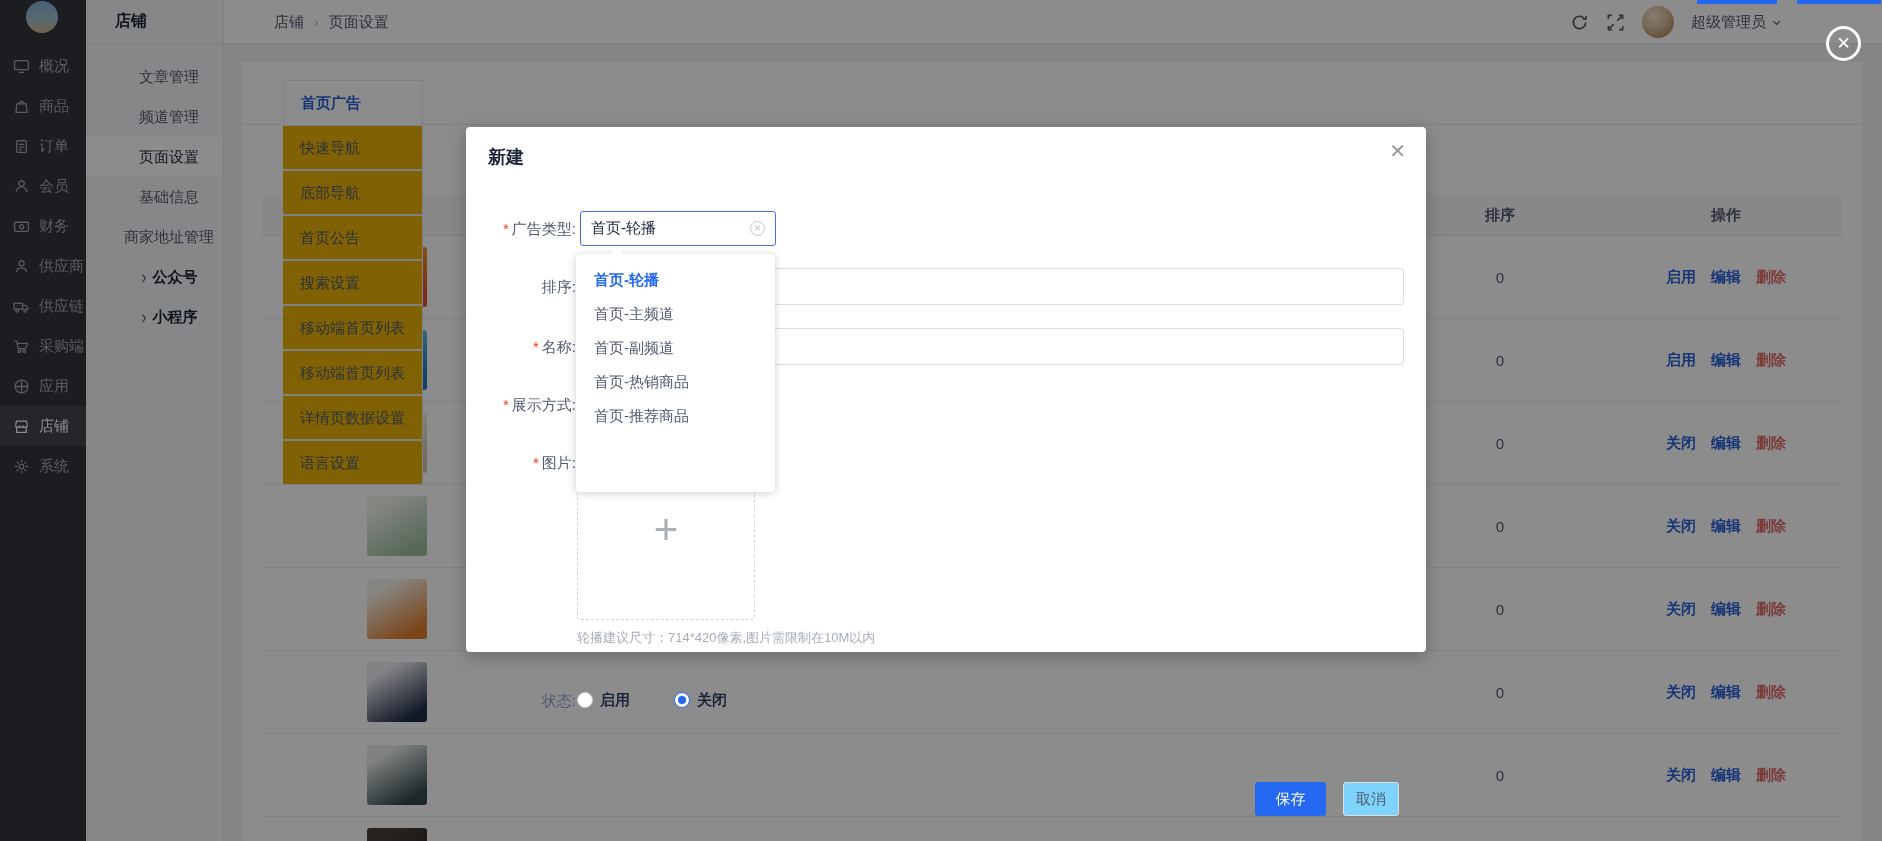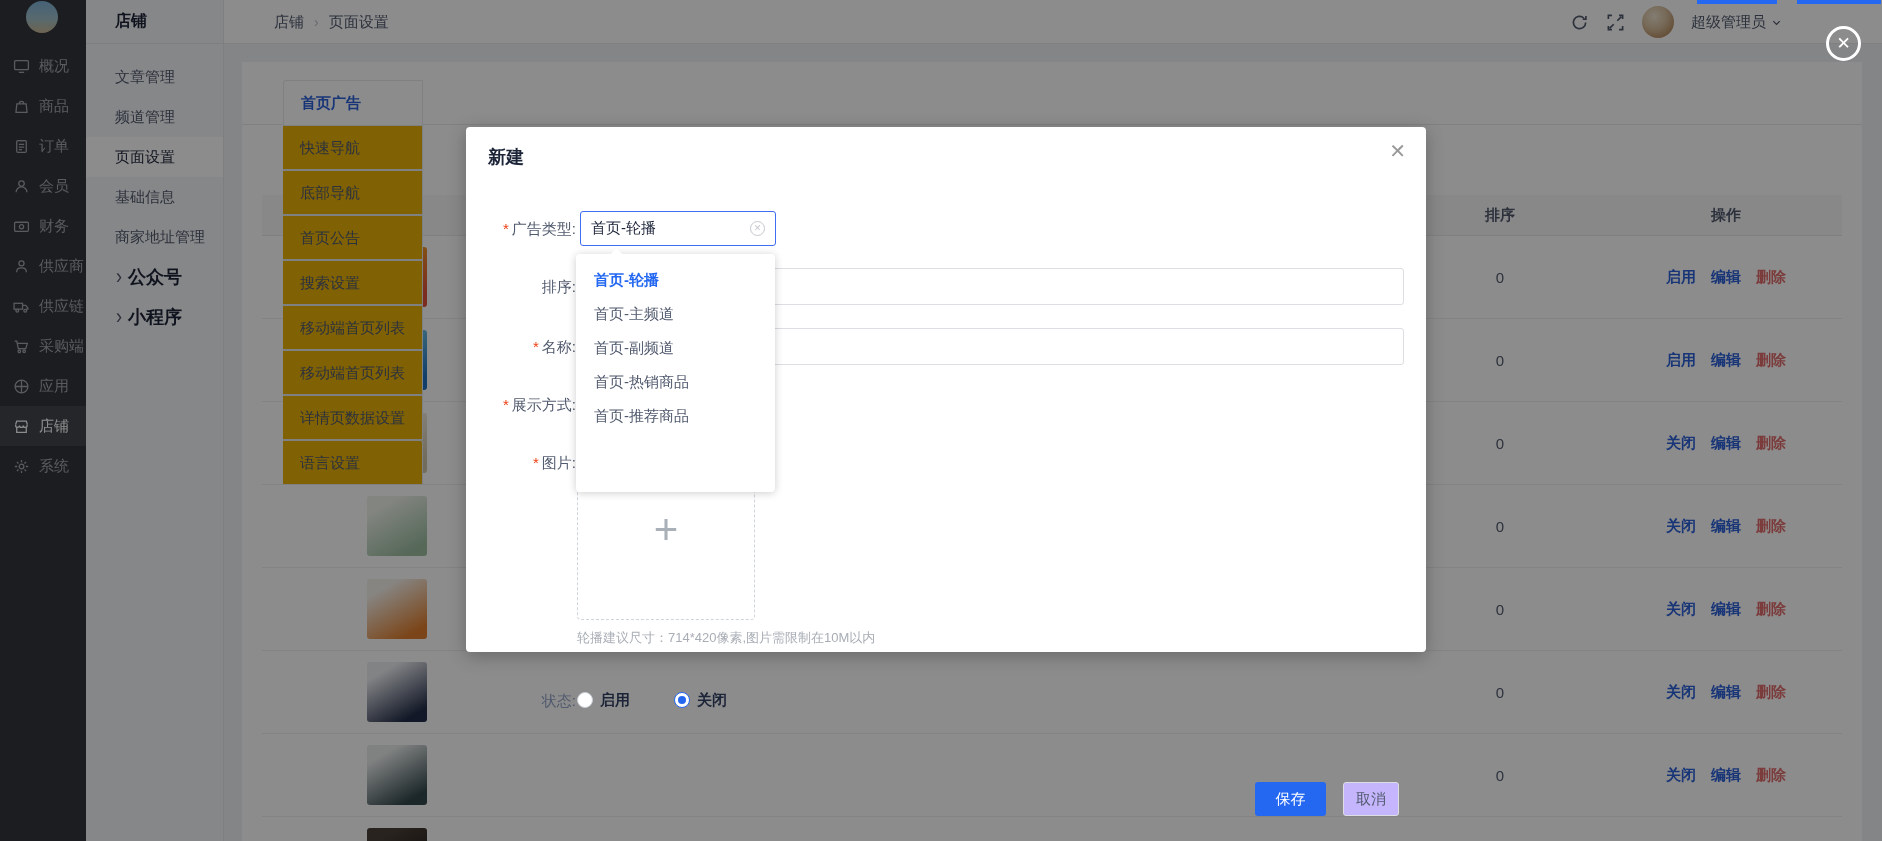--- a/index.html
+++ b/index.html
@@ -14,24 +14,24 @@
   .s-item { height:40px; display:flex; align-items:center; padding-left:13px; gap:9px;
     color:#a3a6ad; font-size:15px; cursor:pointer; }
   .s-item svg { width:17px; height:17px; flex:none; }
   .s-item.active { background:#42464e; color:#ffffff; }
 
   
   #submenu { position:absolute; left:86px; top:0; width:138px; height:841px; background:#f5f6f8;
     border-right:1px solid #e6e8ec; z-index:4; }
   .sub-title { position:absolute; left:29px; top:11px; font-size:16px; font-weight:bold; color:#1c2438; }
   .sub-divider { position:absolute; left:0; right:0; top:43px; height:1px; background:#e6e8ec; }
-  #sub-items { position:absolute; top:57px; left:0; right:0; }
+  #sub-items { position:absolute; top:57px; left:0; right:0;text-align:center; }
   .sub-item { height:40px; line-height:40px; padding-left:29px; font-size:15px; color:#515a6e; cursor:pointer; }
   .sub-item.active { background:#ffffff; color:#1c2438; }
-  .sub-group { height:40px; line-height:40px; padding-left:30px; font-size:18px; font-weight:bold;
+  .sub-group { height:40px; line-height:40px; padding-left:30px; font-size:15px; font-weight:bold;
     color:#1c2438; cursor:pointer; }
   .sub-group .chev { display:inline-block; margin-right:6px; color:#515a6e; font-weight:normal;
     transform:scaleY(1.2); }
 
   
   #topbar { position:absolute; left:224px; top:0; width:1658px; height:44px; background:#ffffff;
     border-bottom:1px solid #e8eaec; z-index:3; }
   #breadcrumb { position:absolute; left:50px; top:0; height:44px; display:flex; align-items:center;
     gap:10px; font-size:15px; color:#515a6e; }
   #breadcrumb .bc-sep { color:#b8bec8; font-size:14px; }
@@ -89,21 +89,21 @@
   .hint { position:absolute; left:111px; top:502px; font-size:13px; color:#a8adb5; }
   .radio-row { position:absolute; left:111px; top:560px; height:26px; display:flex; align-items:center; }
   .radio { width:16px; height:16px; border-radius:50%; border:1px solid #c9ced6; background:#fff;
     position:relative; cursor:pointer; flex:none; }
   .radio.checked { border-color:#2468f2; }
   .radio.checked::after { content:""; position:absolute; left:3px; top:3px; width:8px; height:8px;
     border-radius:50%; background:#2468f2; }
   .radio-label { font-size:15px; color:#1c2438; font-weight:bold; margin-left:7px; cursor:pointer; }
   .btn-save { position:absolute; left:789px; top:655px; width:71px; height:34px; background:#2468f2;
     color:#ffffff; border:none; border-radius:3px; font-size:15px; cursor:pointer; }
-  .btn-cancel { position:absolute; left:877px; top:655px; width:56px; height:34px; background:#c4b5fd;
+  .btn-cancel { position:absolute; left:877px; top:655px; width:56px; height:34px; background:#7dd3fc;
     color:#515a6e; border:1px solid #dcdee2; border-radius:3px; font-size:15px; cursor:pointer; }
 
   
   #dropdown { position:absolute; left:110px; top:127px; width:199px; height:238px; background:#ffffff;
     border-radius:4px; box-shadow:0 1px 8px rgba(0,0,0,0.2); z-index:60; padding-top:9px; }
   #dropdown .arrow { position:absolute; left:36px; top:-4px; width:9px; height:9px; background:#ffffff;
     transform:rotate(45deg); }
   .dd-opt { height:34px; line-height:34px; padding-left:18px; font-size:15px; color:#515a6e; cursor:pointer; }
   .dd-opt.selected { color:#2468f2; font-weight:bold; }
 

